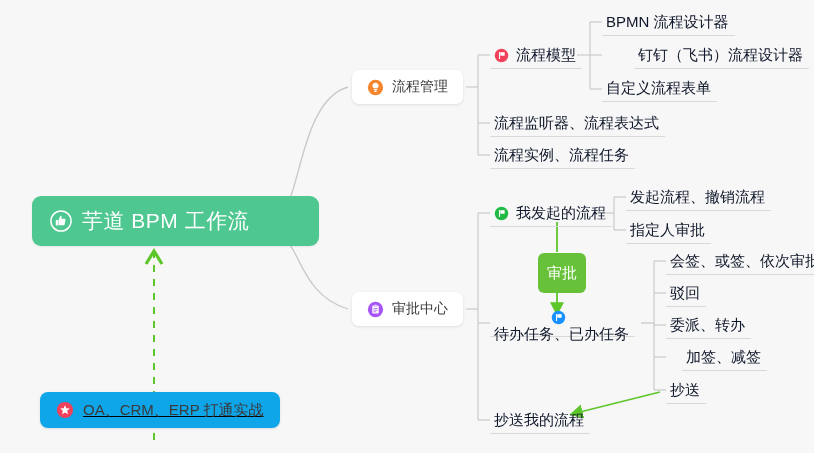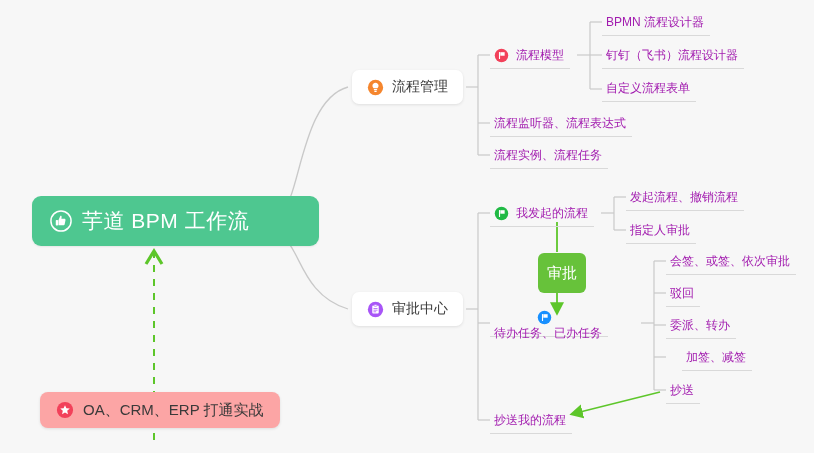--- a/index.html
+++ b/index.html
@@ -56,47 +56,48 @@
   
   .leaf{
     position:absolute;
     display:flex;align-items:center;
     height:27px;
     box-sizing:border-box;
     padding:0 6px 0 4px;
     border-bottom:1px solid #d9d9d9;
     white-space:nowrap;
   }
-  .leaf .lbl{font-size:12px;color:#a21caf;text-align:right;}
+  .leaf .lbl{font-size:15px;color:#0f172a;text-align:right;}
   .leaf .ico{width:15px;height:15px;flex:0 0 15px;display:block;margin-right:7px;}
 
   
   .badge{
     position:absolute;
     background:#67c23a;
     border-radius:6px;
     color:#fff;
     font-size:15px;
     display:flex;align-items:center;justify-content:center;
     padding:0 9px;
     height:40px;
     white-space:nowrap;
     z-index:5;
   }
 
   .bottom-card{
     position:absolute;
-    background:#fca5a5;
+    background:#0ea5e9;
     border-radius:8px;
     box-shadow:0 1px 3px rgba(0,0,0,.10);
     display:flex;align-items:center;
     height:36px;
     box-sizing:border-box;
     padding:0 16px;
     white-space:nowrap;
+    text-decoration:underline;
   }
   .bottom-card .lbl{font-size:15px;color:#3a3a3a;margin-left:9px;}
   .bottom-card .ico{width:18px;height:18px;flex:0 0 18px;display:block;}
 </style>
 </head>
 <body>
 
 <div id="canvas">
 
   <svg class="links" viewBox="0 0 814 453">
@@ -184,21 +185,21 @@
     <span class="lbl">流程监听器、流程表达式</span>
   </div>
 
   <div class="leaf" style="left:490px;top:142px;">
     <span class="lbl">流程实例、流程任务</span>
   </div>
 
   <div class="leaf" style="left:602px;top:9px;">
     <span class="lbl">BPMN 流程设计器</span>
   </div>
-  <div class="leaf" style="left:602px;top:42px;font-family:Liberation Mono, monospace;">
+  <div class="leaf" style="left:634px;top:42px;font-family:Liberation Mono, monospace;">
     <span class="lbl">钉钉（飞书）流程设计器</span>
   </div>
   <div class="leaf" style="left:602px;top:75px;">
     <span class="lbl">自定义流程表单</span>
   </div>
 
   <div class="card-node" style="left:352px;top:292px;justify-content:flex-end;">
     <svg class="ico" viewBox="0 0 20 20">
       <circle cx="10" cy="10" r="9" fill="#a855f7"></circle>
       <rect x="6.2" y="5.3" width="7.6" height="9.4" rx="1.1" fill="#ffffff"></rect>

